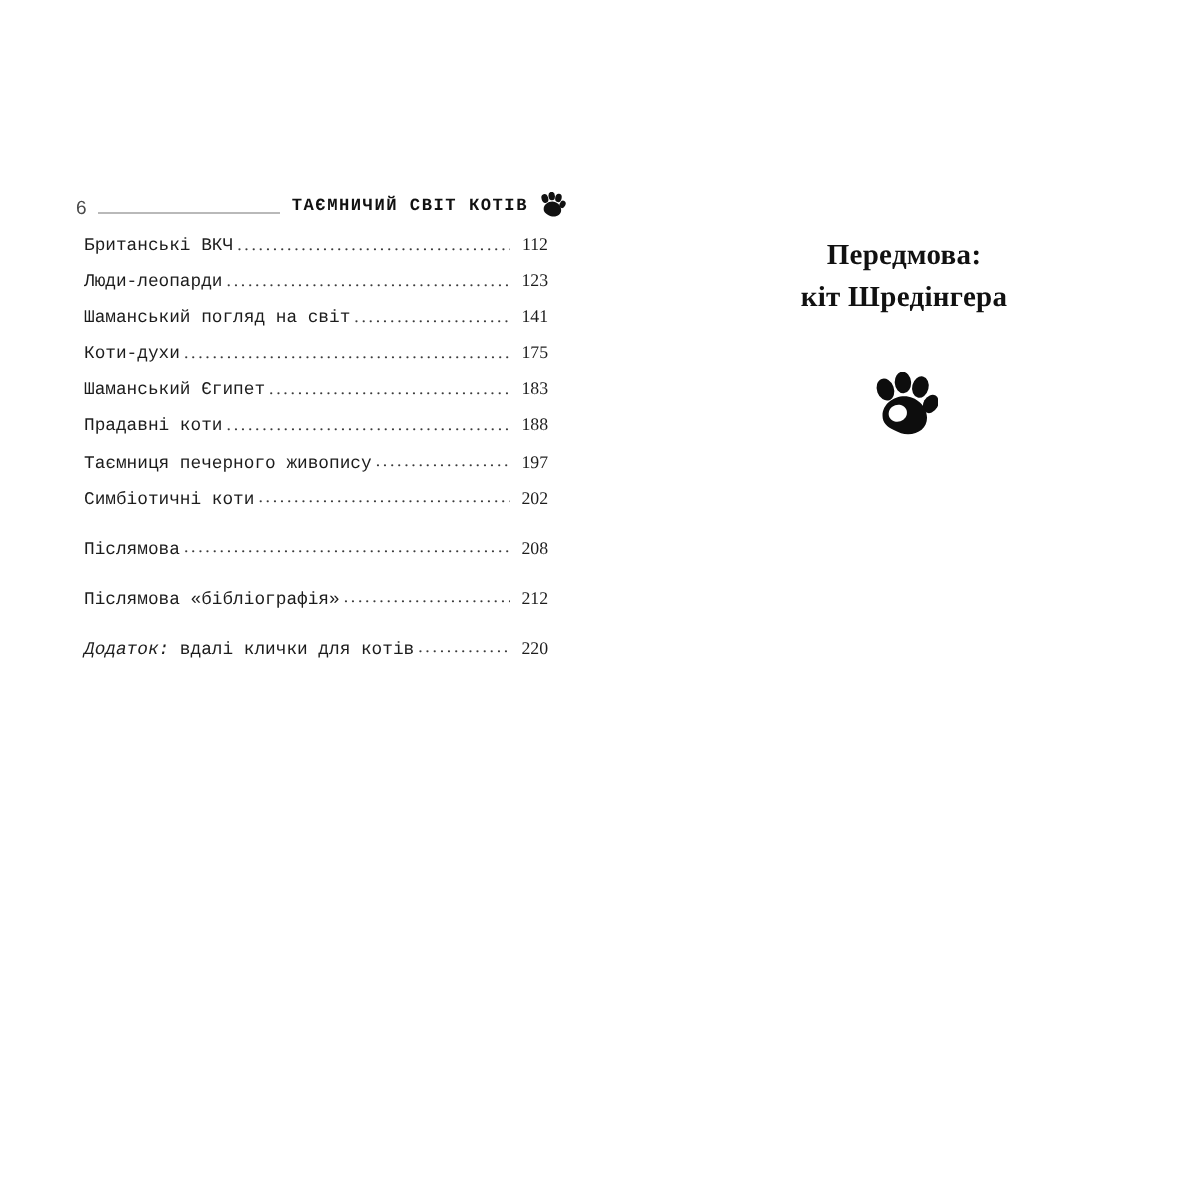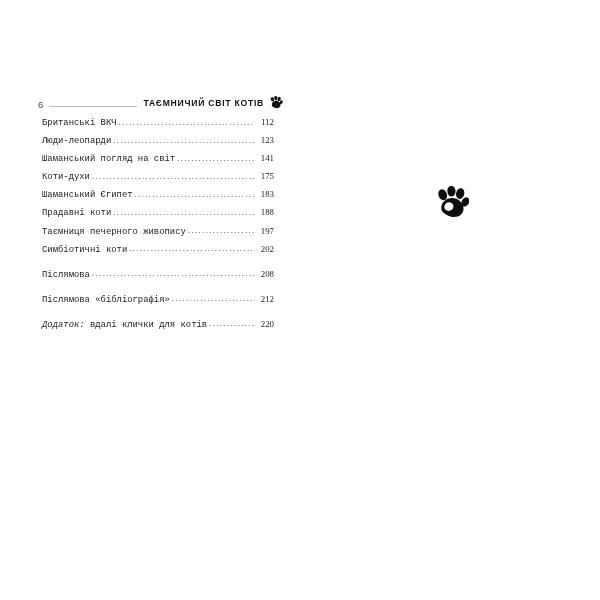--- a/index.html
+++ b/index.html
@@ -49,21 +49,21 @@
     padding-bottom: 1px;
     letter-spacing: 0.2px;
   }
   .head-rule {
     flex: 1 1 auto;
     height: 1px;
     background: #b9b9b9;
     margin: 0 0 3px 6px;
   }
   .head-title {
-    font-family: Liberation Sans, sans-serif;
+    font-family: Liberation Mono, monospace;
     font-size: 8.6px;
     font-weight: bold;
     letter-spacing: 0.75px;
     color: #111111;
     line-height: 1;
     padding: 0 0 2px 6px;
     white-space: nowrap;
   }
   .head-paw {
     width: 14px;
@@ -226,20 +226,24 @@
         <div class="toc-row gap-before">
           <span class="toc-label"><em>Додаток:</em> вдалі клички для котів</span>
           <span class="toc-leader">..........................................................................................</span>
           <span class="toc-page">220</span>
         </div>
       </div>
   </div>
 
   <div class="page-right">
 
+    <div class="chapter-title">
+      <span>Передмова:</span>
+      <span class="line2">кіт Шредінгера</span>
+    </div>
 
     <div class="chapter-ornament">
       <span class="paw">
         <svg viewBox="0 0 44 42" xmlns="http://www.w3.org/2000/svg" aria-hidden="true">
           <g fill="#0d0d0d">
             <ellipse cx="10.0" cy="11.0" rx="5.5" ry="7.3" transform="rotate(-20 10 11)"></ellipse>
             <ellipse cx="21.3" cy="6.4" rx="5.3" ry="7.0" transform="rotate(-4 21.3 6.4)"></ellipse>
             <ellipse cx="32.6" cy="9.4" rx="5.3" ry="7.0" transform="rotate(14 32.6 9.4)"></ellipse>
             <ellipse cx="39.3" cy="20.3" rx="4.7" ry="6.3" transform="rotate(30 39.3 20.3)"></ellipse>
             <path d="M22.3 15.3c7.4 0 14.6 6.3 14.6 13.9 0 6.3-5.2 10.7-12.3 10.7-3.3 0-5.7-.9-9.2-2.7-4.4-2.2-7.3-4.7-7.3-9.3 0-7.4 6.9-12.6 14.2-12.6zm-3.0 5.6c-3.2-.5-6.4 1.6-7.1 4.6-.7 3.0 1.3 5.8 4.5 6.3 3.2.5 6.4-1.6 7.1-4.6.7-3.0-1.3-5.8-4.5-6.3z"></path>

